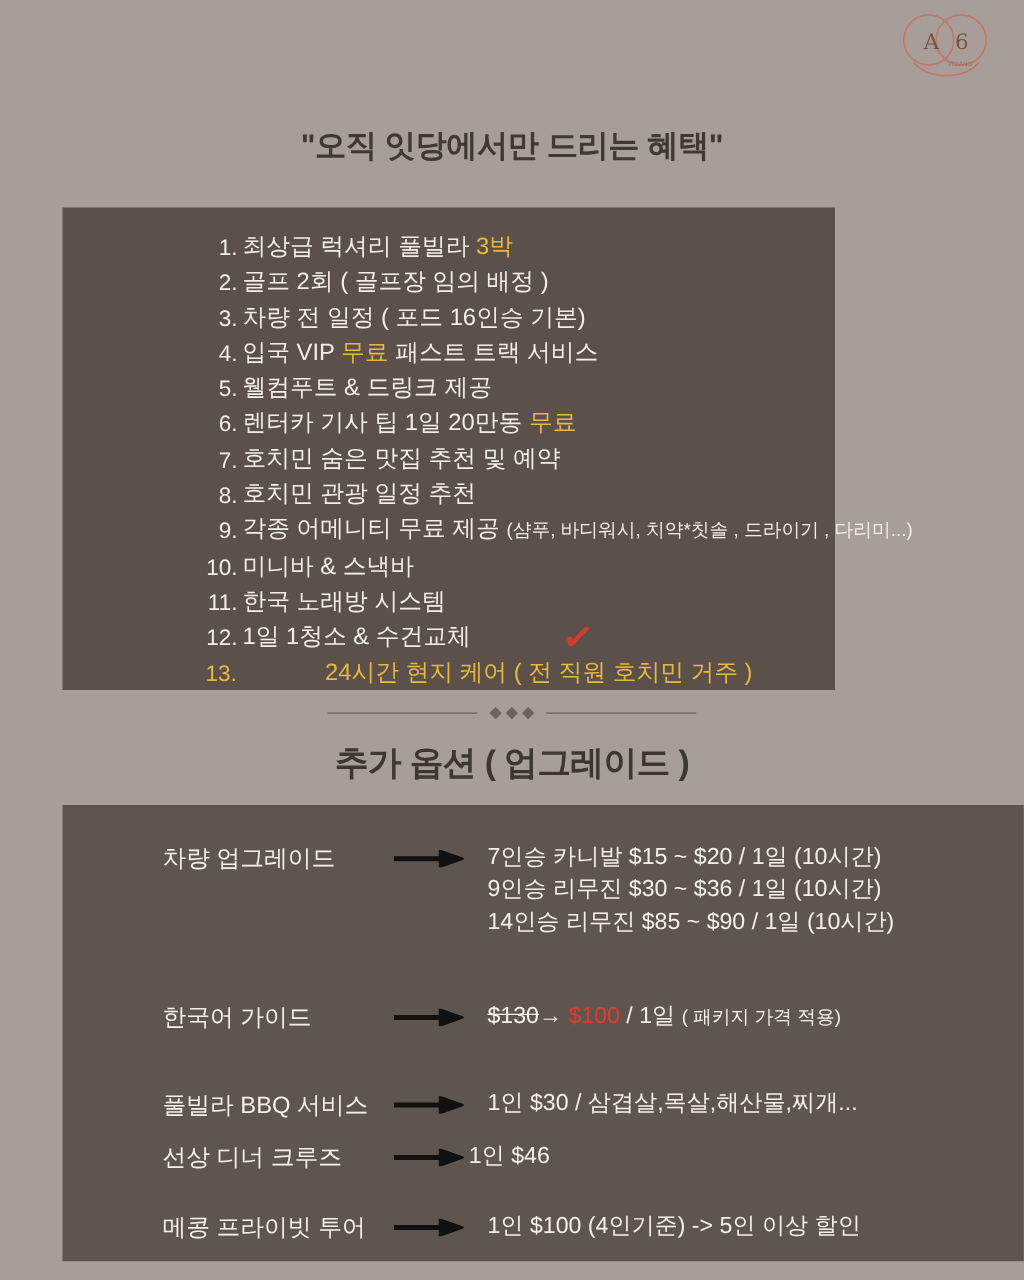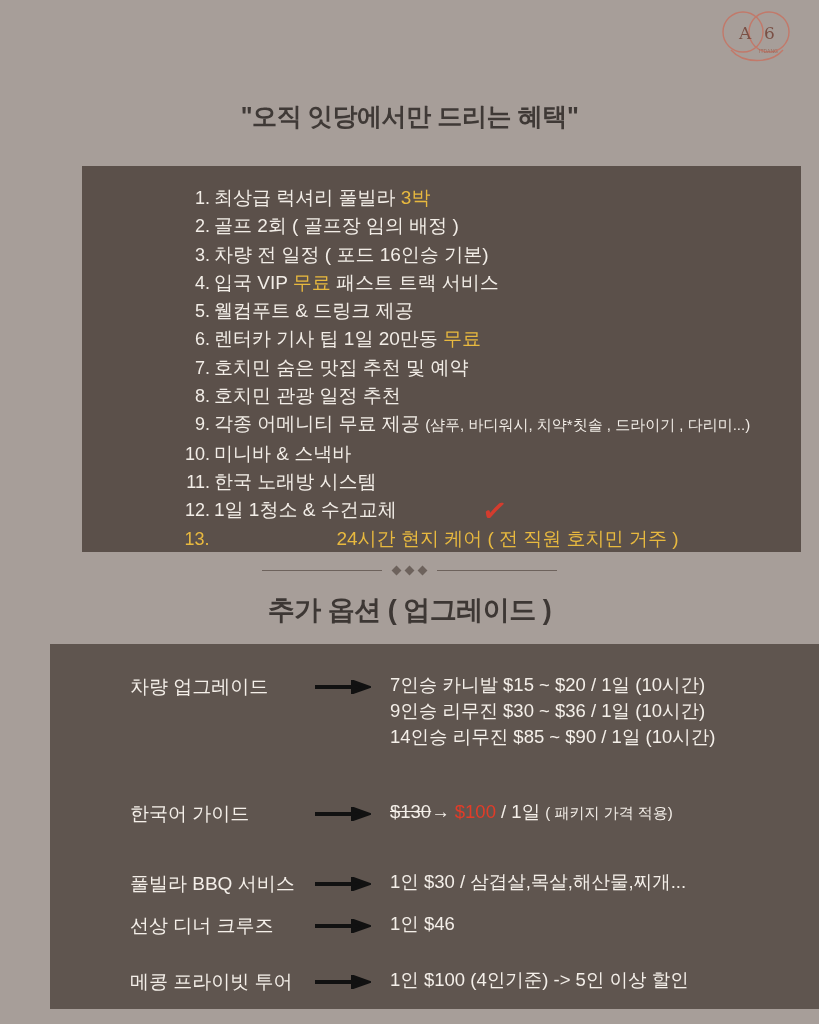--- a/index.html
+++ b/index.html
@@ -69,26 +69,25 @@
     font-weight: bold;
     color: #3f3936;
     letter-spacing: -0.4px;
   }
 
   
   .benefits-box {
     position: absolute;
     top: 166px;
     left: 50px;
-    width: 719px;
+    width: 618px;
     height: 386px;
     background: #5b504a;
     box-sizing: border-box;
-    padding: 18px 0 0 4px;
-    margin-left: 32px;
+    padding: 18px 0 0 16px;
   }
   ol.benefits {
     margin: 0;
     padding: 0 0 0 128px;
     list-style: none;
     counter-reset: b;
   }
   ol.benefits li {
     counter-increment: b;
     position: relative;
@@ -273,21 +272,21 @@
         </svg>
     </div>
     <div class="opt-val" style="top:225px; left:340px;">1인 $30 / 삼겹살,목살,해산물,찌개...</div>
 
     <div class="opt-label" style="top:269px; left:80px;">선상 디너 크루즈</div>
     <div class="opt-arrow" style="top:275px; left:265px;">
       <svg width="56" height="14" viewBox="0 0 56 14">
           <path d="M0 7 H40 M38 2 L52 7 L38 12 Z" stroke="#111" stroke-width="4" fill="#111"></path>
         </svg>
     </div>
-    <div class="opt-val" style="top:267px; left:340px;text-align:center;">1인 $46</div>
+    <div class="opt-val" style="top:267px; left:325px;text-align:center;">1인 $46</div>
 
     <div class="opt-label" style="top:325px; left:80px;text-align:right;">메콩 프라이빗 투어</div>
     <div class="opt-arrow" style="top:331px; left:265px;">
       <svg width="56" height="14" viewBox="0 0 56 14">
           <path d="M0 7 H40 M38 2 L52 7 L38 12 Z" stroke="#111" stroke-width="4" fill="#111"></path>
         </svg>
     </div>
     <div class="opt-val" style="top:323px; left:340px;">1인 $100 (4인기준) -&gt; 5인 이상 할인</div>
 
   </div>

